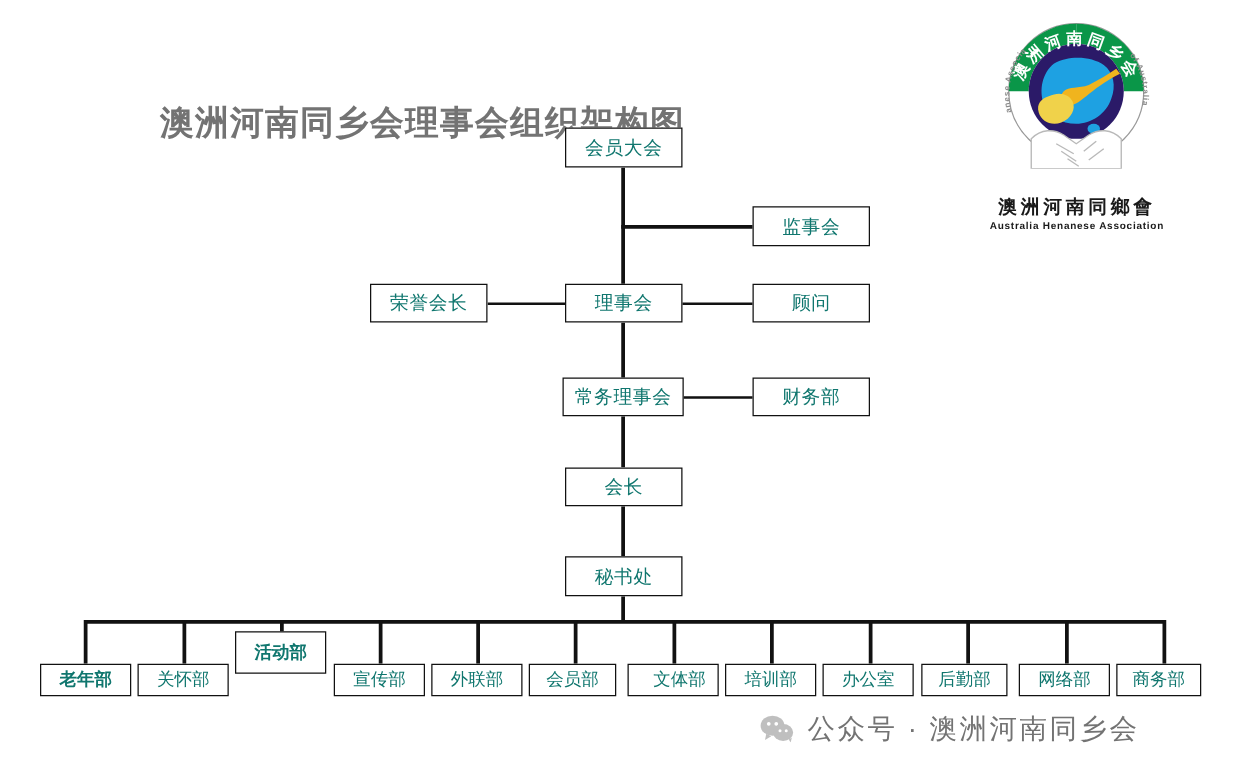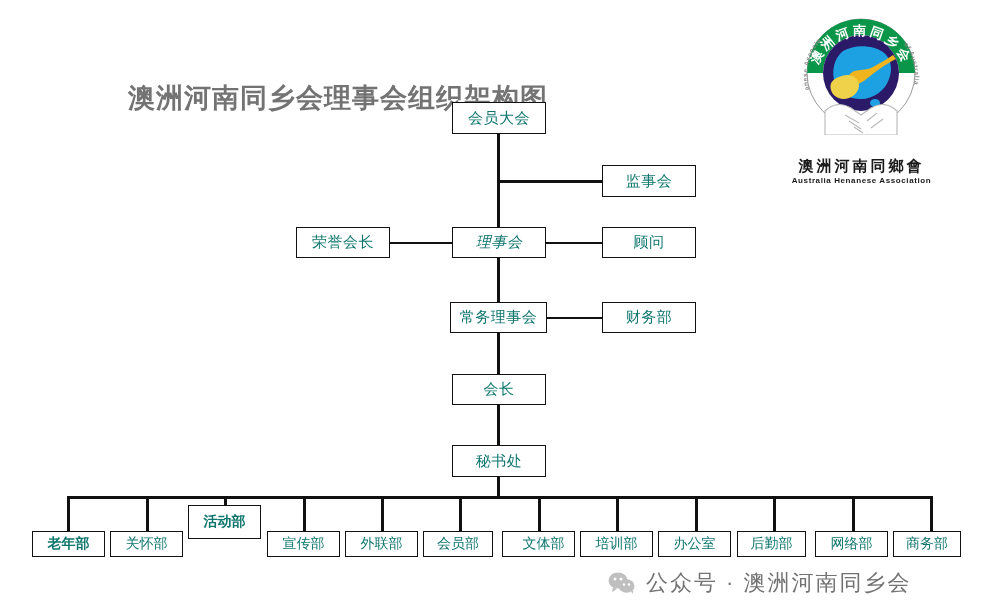--- a/index.html
+++ b/index.html
@@ -143,21 +143,21 @@
   <div class="ln v" style="left:497px;top:477px;height:21px;"></div>
 
   <div class="ln h" style="left:68px;top:496px;width:864px;"></div>
 
   <div class="node" style="left:452px;top:102px;width:94px;height:32px;">会员大会</div>
 
   <div class="node" style="left:602px;top:165px;width:94px;height:32px;">监事会</div>
 
   <div class="node" style="left:296px;top:227px;width:94px;height:31px;">荣誉会长</div>
 
-  <div class="node" style="left:452px;top:227px;width:94px;height:31px;font-style:italic;">理事会</div>
+  <div class="node" style="left:452px;top:227px;width:94px;height:31px;">理事会</div>
 
   <div class="node" style="left:602px;top:227px;width:94px;height:31px;">顾问</div>
 
   <div class="node" style="left:450px;top:302px;width:97px;height:31px;">常务理事会</div>
 
   <div class="node" style="left:602px;top:302px;width:94px;height:31px;">财务部</div>
 
   <div class="node" style="left:452px;top:374px;width:94px;height:31px;">会长</div>
 
   <div class="node" style="left:452px;top:445px;width:94px;height:32px;">秘书处</div>

